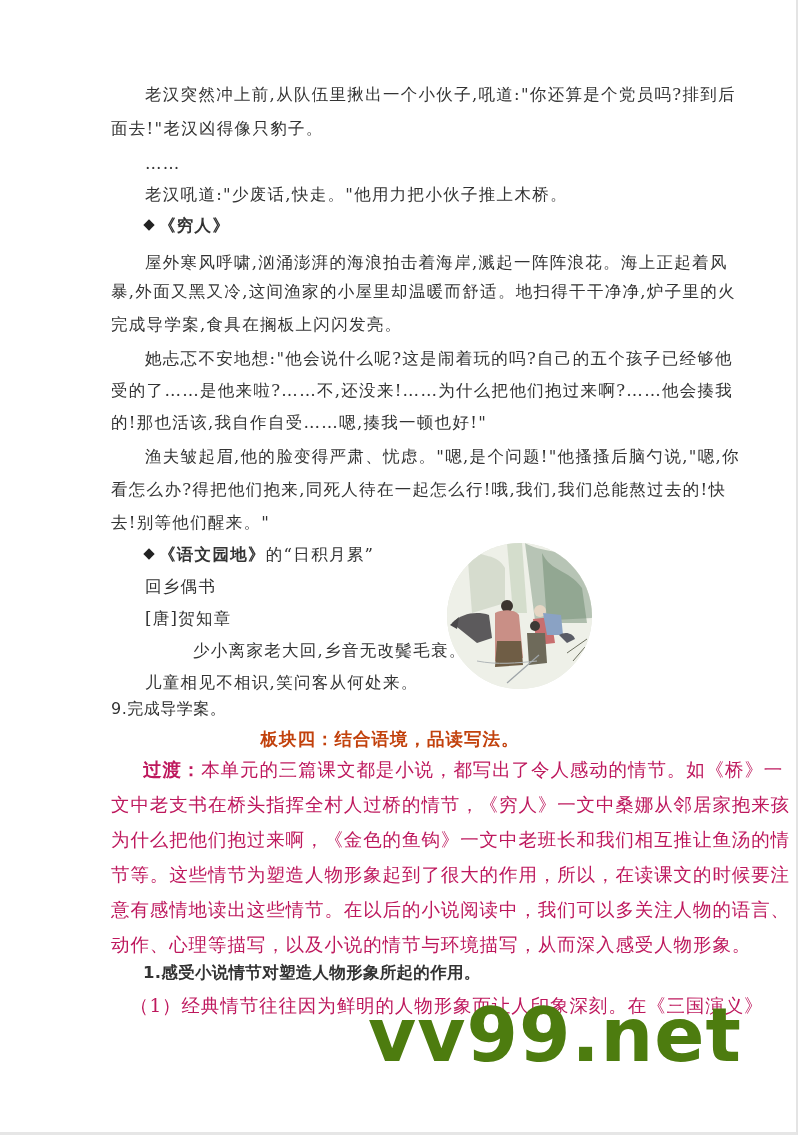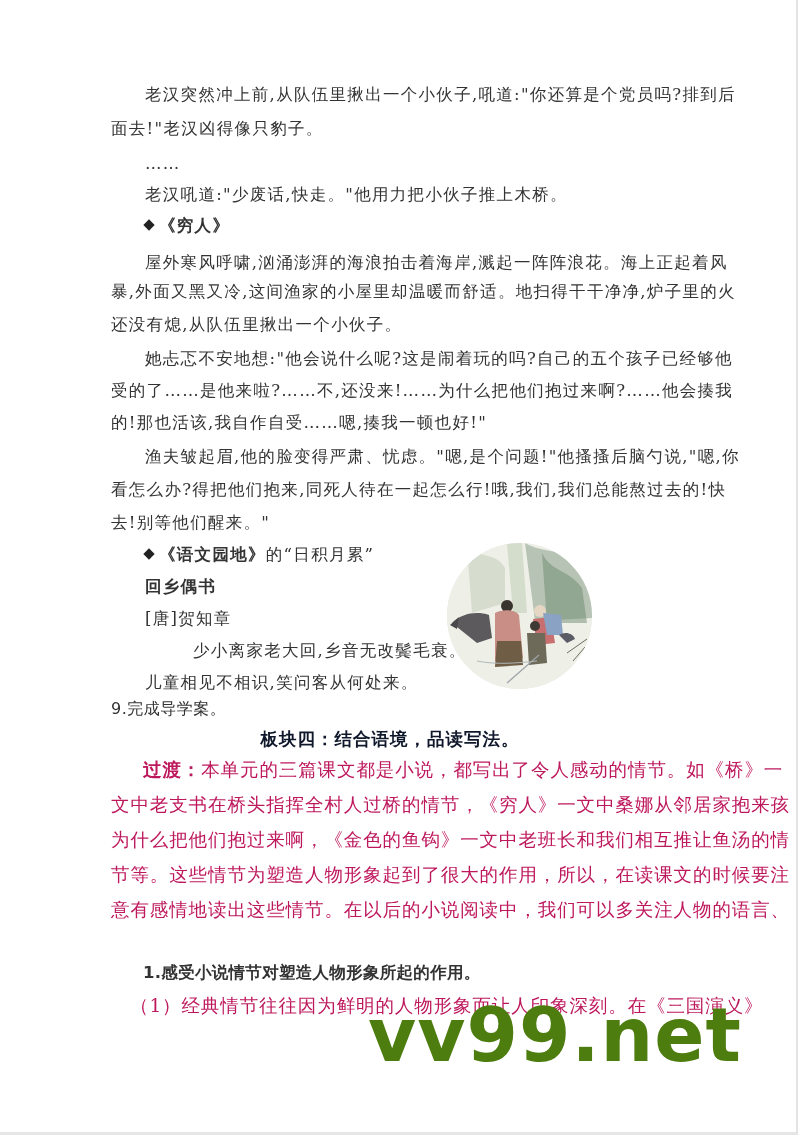--- a/index.html
+++ b/index.html
@@ -47,21 +47,21 @@
     .heading {
       position: absolute;
       top: 727px;
       left: 0;
       width: 780px;
       text-align: center;
       font-family: "DejaVu Sans", "Liberation Sans", sans-serif;
       font-weight: bold;
       font-size: 17.5px;
       letter-spacing: 1px;
-      color: #0f172a;
+      color: #c2410c;
     }
     .diamond {
       display: inline-block;
       width: 8px;
       height: 8px;
       background: #222;
       transform: rotate(45deg);
       margin-right: 6px;
       vertical-align: 2px;
     }
@@ -95,34 +95,34 @@
   <div class="line indent" style="top:85px;">老汉突然冲上前,从队伍里揪出一个小伙子,吼道:"你还算是个党员吗?排到后</div>
   <div class="line sec1" style="top:119px;">面去!"老汉凶得像只豹子。</div>
   <div class="line indent" style="top:154px;">……</div>
   <div class="line indent" style="top:185px;">老汉吼道:"少废话,快走。"他用力把小伙子推上木桥。</div>
 
   <div class="line indent bold" style="top:216px;">
     <span class="diamond"></span><span>《穷人》</span>
   </div>
   <div class="line indent" style="top:253px;">屋外寒风呼啸,汹涌澎湃的海浪拍击着海岸,溅起一阵阵浪花。海上正起着风</div>
   <div class="line sec1" style="top:282px;">暴,外面又黑又冷,这间渔家的小屋里却温暖而舒适。地扫得干干净净,炉子里的火</div>
-  <div class="line sec1" style="top:315px;">还没有熄,从队伍里揪出一个小伙子。</div>
+  <div class="line sec1" style="top:315px;">完成导学案,食具在搁板上闪闪发亮。</div>
 
   <div class="line indent" style="top:349px;">她忐忑不安地想:"他会说什么呢?这是闹着玩的吗?自己的五个孩子已经够他</div>
   <div class="line sec1" style="top:381px;">受的了……是他来啦?……不,还没来!……为什么把他们抱过来啊?……他会揍我</div>
   <div class="line sec1" style="top:413px;">的!那也活该,我自作自受……嗯,揍我一顿也好!"</div>
 
   <div class="line indent" style="top:447px;">渔夫皱起眉,他的脸变得严肃、忧虑。"嗯,是个问题!"他搔搔后脑勺说,"嗯,你</div>
   <div class="line sec1" style="top:480px;">看怎么办?得把他们抱来,同死人待在一起怎么行!哦,我们,我们总能熬过去的!快</div>
   <div class="line sec1" style="top:513px;">去!别等他们醒来。"</div>
 
   <div class="line indent" style="top:545px;">
     <span class="diamond"></span><span class="bold">《语文园地》</span><span>的“日积月累”</span>
   </div>
-  <div class="line indent" style="top:577px;font-weight:bold;">回乡偶书</div>
+  <div class="line indent" style="top:577px;">回乡偶书</div>
   <div class="line indent" style="top:609px;">[唐]贺知章</div>
   <div class="line indent" style="top:641px;margin-left:48px;">少小离家老大回,乡音无改鬓毛衰。</div>
   <div class="line indent" style="top:673px;">儿童相见不相识,笑问客从何处来。</div>
 
   <div class="illustration" aria-label="poem-illustration-old-man-and-children">
     <svg width="145" height="146" viewBox="0 0 145 146">
 
       <rect x="0" y="0" width="145" height="146" fill="#eef0e8"></rect>
       <path d="M60 0 L75 0 L80 70 L66 70 Z" fill="#c9d4c1" opacity="0.7"></path>
       <path d="M78 0 C95 10 110 5 145 20 L145 75 L88 78 Z" fill="#8aa08a" opacity="0.55"></path>
@@ -153,18 +153,19 @@
 
   <div class="heading">板块四：结合语境，品读写法。</div>
 
   <div class="line lower" style="left:143px; top:759px;">
     <span class="bold">过渡：</span><span>本单元的三篇课文都是小说，都写出了令人感动的情节。如《桥》一</span>
   </div>
   <div class="line lower sec1" style="top:794px;">文中老支书在桥头指挥全村人过桥的情节，《穷人》一文中桑娜从邻居家抱来孩</div>
   <div class="line lower sec1" style="top:829px;">为什么把他们抱过来啊，《金色的鱼钩》一文中老班长和我们相互推让鱼汤的情</div>
   <div class="line lower sec1" style="top:899px;">意有感情地读出这些情节。在以后的小说阅读中，我们可以多关注人物的语言、</div>
   <div class="line lower sec1" style="top:864px;">节等。这些情节为塑造人物形象起到了很大的作用，所以，在读课文的时候要注</div>
+  <div class="line lower sec1" style="top:934px;">动作、心理等描写，以及小说的情节与环境描写，从而深入感受人物形象。</div>
 
   <div class="line sans bold" style="left:143px; top:963px; font-size:16.5px; letter-spacing:0.3px;">1.感受小说情节对塑造人物形象所起的作用。</div>
   <div class="line lower" style="left:130px; top:995px;">（1）经典情节往往因为鲜明的人物形象而让人印象深刻。在《三国演义》</div>
 
   <div class="watermark">vv99.net</div>
 </div>
 
 </body></html>

